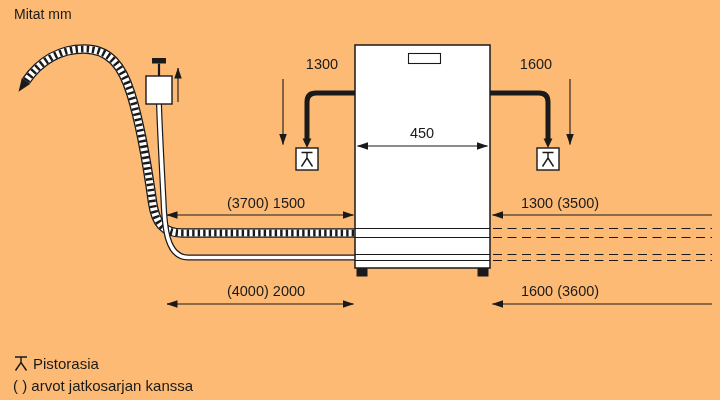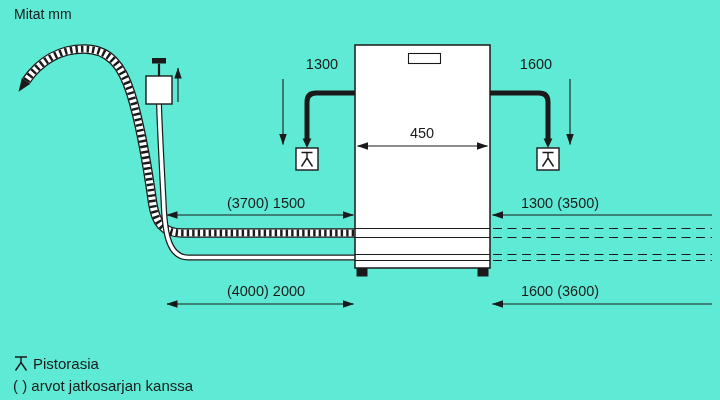--- a/index.html
+++ b/index.html
@@ -1,16 +1,16 @@
 <!DOCTYPE html>
 <html><head>
 <meta charset="utf-8">
 <style>
   html,body{margin:0;padding:0;background:#ffffff;}
-  .page{position:relative;width:720px;height:400px;background:#5eead4;overflow:hidden;
+  .page{position:relative;width:720px;height:400px;background:#fdba74;overflow:hidden;
         font-family:"Liberation Sans", sans-serif;}
   svg{display:block;}
   text{fill:#1a1a1a;font-family:"Liberation Sans", sans-serif;}
   .t-title{font-size:14px;}
   .t-dim{font-size:14.5px;}
   .t-legend{font-size:15px;}
   .thin{stroke:#1a1a1a;stroke-width:1.1;fill:none;}
   .thick{stroke:#1a1a1a;stroke-width:5;fill:none;}
   .dash{stroke:#1a1a1a;stroke-width:1.2;fill:none;stroke-dasharray:9 5.5;}
   .fillink{fill:#1a1a1a;stroke:none;}

